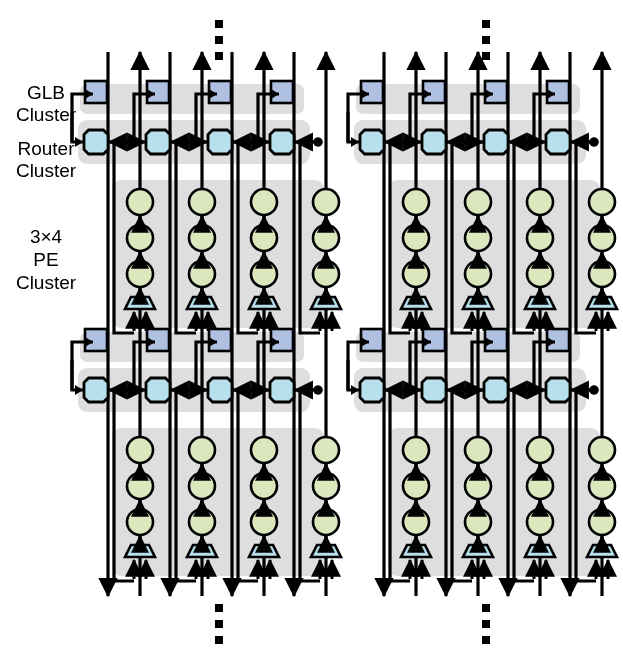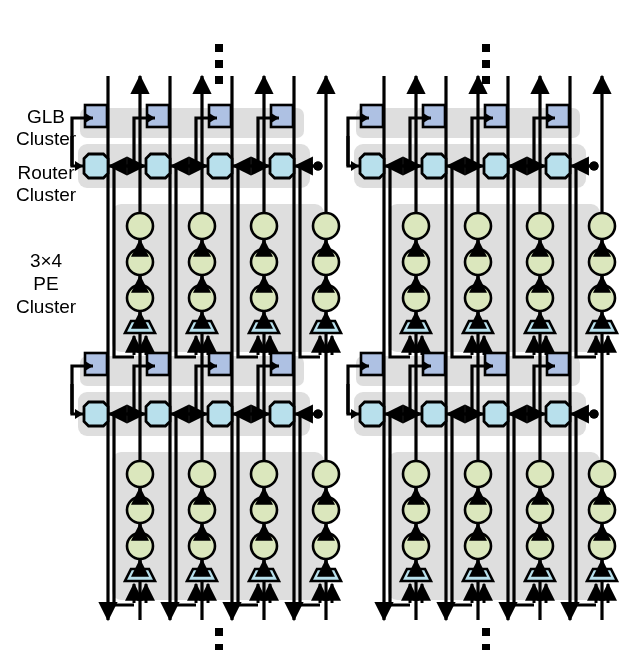--- a/index.html
+++ b/index.html
@@ -1,18 +1,18 @@
 <!DOCTYPE html>
 <html><head>
 <meta charset="utf-8">
 <style>
   html,body{margin:0;padding:0;background:#ffffff;}
   body{width:623px;height:650px;overflow:hidden;
        font-family:"Liberation Sans",sans-serif;}
-  #stage{position:relative;width:623px;height:550px;margin-top:24px;}
+  #stage{position:relative;width:623px;height:550px;}
   svg{display:block;}
   .lbl{font-family:"Liberation Sans",sans-serif;font-size:19px;fill:#000;text-anchor:middle;}
 </style>
 </head>
 <body>
 
 <div id="stage">
 <svg id="diagram" width="623" height="650" viewBox="0 0 623 650">
   <defs>
     <marker id="ah" markerWidth="7" markerHeight="7" refX="5.6" refY="3" orient="auto" markerUnits="strokeWidth">

